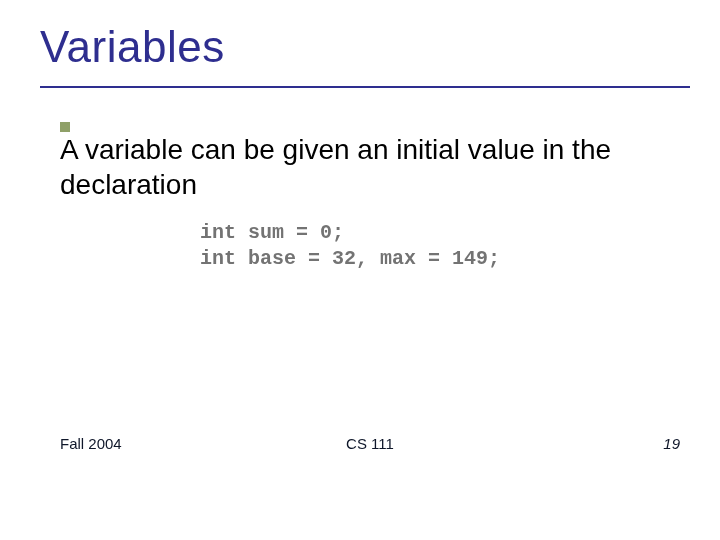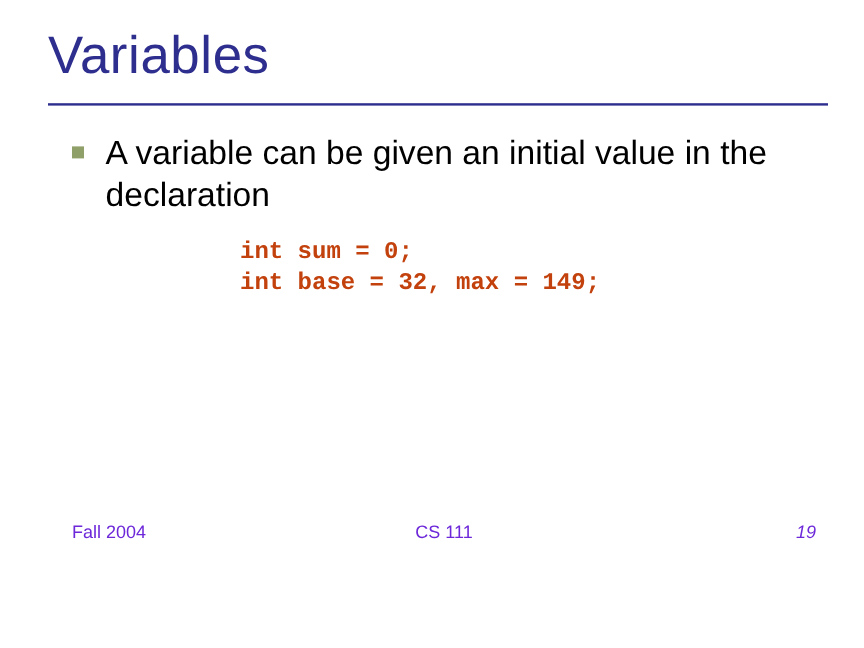--- a/index.html
+++ b/index.html
@@ -38,20 +38,21 @@
   .body {
     position: absolute;
     left: 60px;
     right: 50px;
     top: 110px;
   }
   .bullet-row {
     display: flex;
     align-items: flex-start;
     margin-bottom: 18px;
+    flex-direction: column;
   }
   .bullet {
     width: 10px;
     height: 10px;
     background: #8fa068;
     flex: 0 0 10px;
     margin-top: 12px;
     margin-right: 18px;
   }
   .bullet-text {
@@ -59,31 +60,31 @@
     line-height: 1.25;
     color: #000;
   }
   .code-block {
     margin: 18px 0 30px 140px;
     font-family: "Courier New", Courier, monospace;
     font-size: 20px;
     font-weight: bold;
     line-height: 1.3;
     white-space: pre;
-    color: #c2410c;
+    color: #737373;
   }
   .footer {
     position: absolute;
     bottom: 20px;
     left: 60px;
     right: 40px;
     display: flex;
     justify-content: space-between;
     font-size: 15px;
-    color: #6d28d9;
+    color: #0f172a;
   }
   .footer-center {
     position: absolute;
     left: 0;
     right: 0;
     text-align: center;
   }
   .footer-left { z-index: 1; }
   .footer-right { z-index: 1; font-style: italic; }
 </style>

